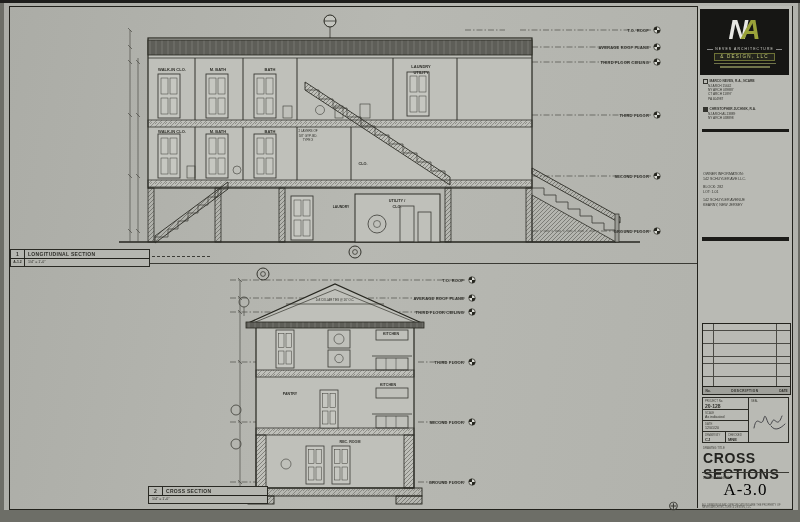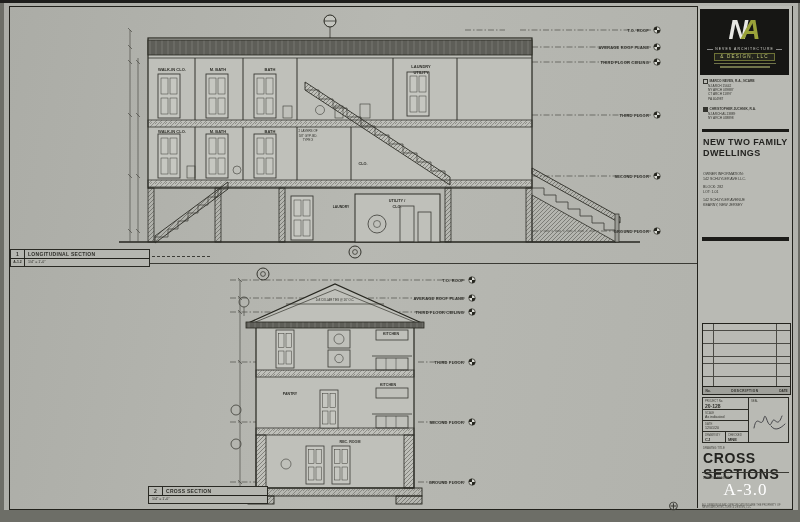--- a/index.html
+++ b/index.html
@@ -73,21 +73,21 @@
   .pb-cell2 span+span{border-left:.8px solid #2a2a24;}
   .pb-cell2 b{font-size:4px;}
   .pb-seal{flex:1;border:.8px solid #2a2a24;border-left:none;position:relative;padding:1px 2px;}
   .pb-seal .lbl{font-size:2.8px;color:#44443e;}
   .sig{position:absolute;left:2px;top:6px;}
 
   .dtlab{position:absolute;left:703px;top:446px;font-size:2.8px;color:#44443e;}
   .dtitle{position:absolute;left:703px;top:450px;font-size:14px;font-weight:bold;letter-spacing:.6px;color:#232320;}
   .thinline{position:absolute;left:702px;top:472px;width:87px;height:.8px;background:#3a3a34;}
   .dnlab{position:absolute;left:703px;top:476px;font-size:2.8px;color:#44443e;}
-  .dnum{position:absolute;left:702px;top:480px;width:87px;text-align:center;font-size:17px;color:#ffffff;letter-spacing:1px;font-family:"Liberation Serif",serif;}
+  .dnum{position:absolute;left:702px;top:480px;width:87px;text-align:center;font-size:17px;color:#000000;letter-spacing:1px;font-family:"Liberation Serif",serif;}
   .copyr{position:absolute;left:702px;top:504.5px;width:87px;font-size:2.6px;line-height:2.9px;color:#55554f;}
 </style>
 </head>
 <body>
 
 <div class="scan">
   <div class="paper"></div>
   <div class="sheet-border"></div>
   <div class="tb-col"></div>
   <div class="hsep"></div>
@@ -392,24 +392,20 @@
       <span>CHRISTOPHER JUCHNIK, R.A.</span>
       </div>
     <div style="padding-left:5px;">
       <div>NJ ARCH AI-13889</div>
       <div>NY ARCH 038898</div>
     </div>
   </div>
 
   <div class="bar" style="top:129px;height:3px;"></div>
 
-  <div class="projtitle">
-    <div>NEW TWO FAMILY</div>
-    <div>DWELLINGS</div>
-  </div>
 
   <div class="ownerinfo">
     <div>OWNER INFORMATION:</div>
     <div>142 SCHUYLER AVE LLC.</div>
     <div class="gap"></div>
     <div>BLOCK: 282</div>
     <div>LOT: 1.01</div>
     <div class="gap"></div>
     <div>142 SCHUYLER AVENUE</div>
     <div>KEARNY, NEW JERSEY</div>

